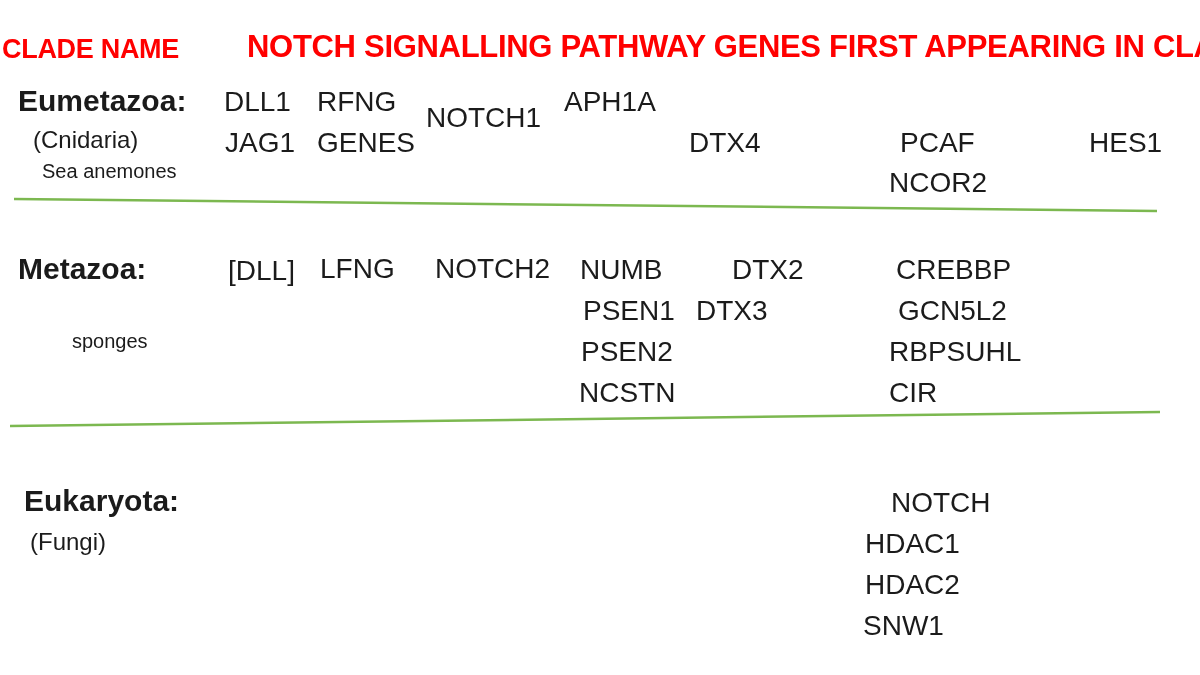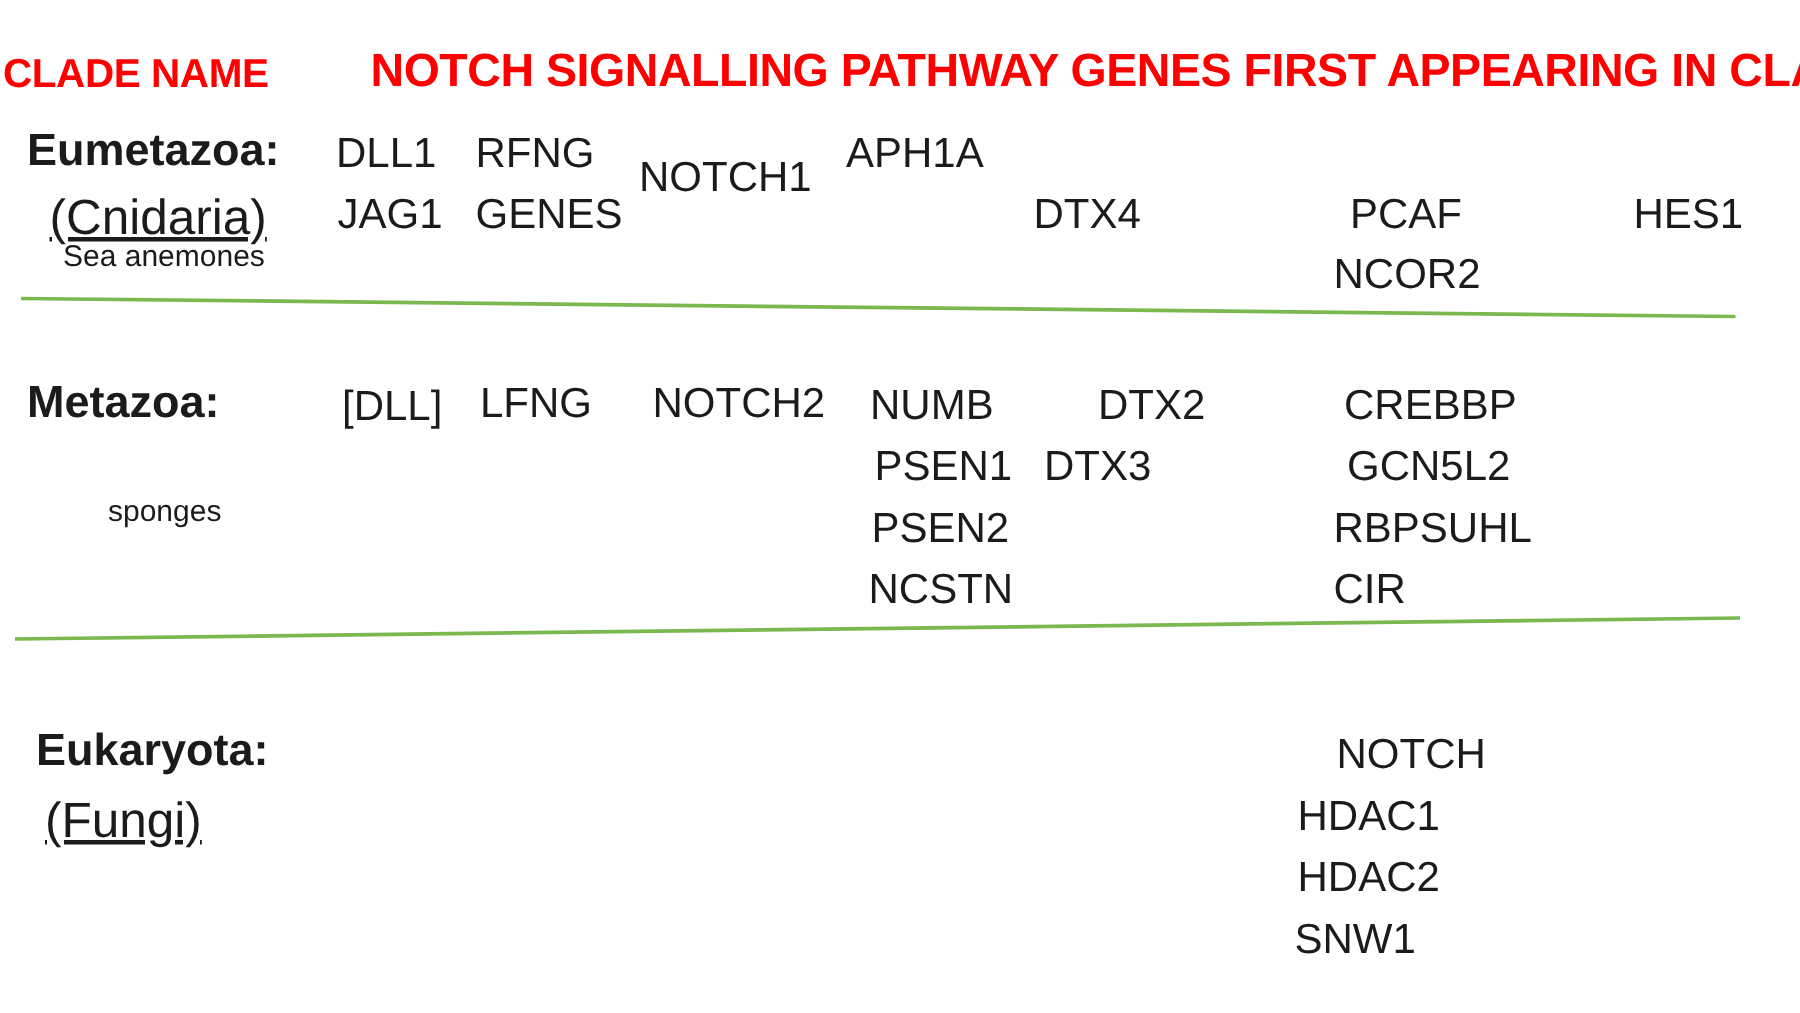--- a/index.html
+++ b/index.html
@@ -13,21 +13,21 @@
   }
   .abs { position:absolute; white-space:nowrap; }
   .hdr {
     font-weight:bold;
     color:var(--red, #ff0000);
     letter-spacing:-0.3px;
   }
   .hdr-clade { left:2px; top:34px; font-size:27px; }
   .hdr-genes { left:247px; top:29px; font-size:31px; }
   .clade-name { font-weight:bold; font-size:30px; }
-  .clade-sub  { font-size:33px;text-decoration:underline; }
+  .clade-sub  { font-size:24px; }
   .clade-common { font-size:20px; }
   .gene { font-size:28px;margin-left:12px; }
   .dividers { position:absolute; left:0; top:0; pointer-events:none; }
   .dividers line { stroke:var(--green, #7cb850); stroke-width:2.5; }
 </style>
 </head>
 <body>
 
 <div class="slide">
 

